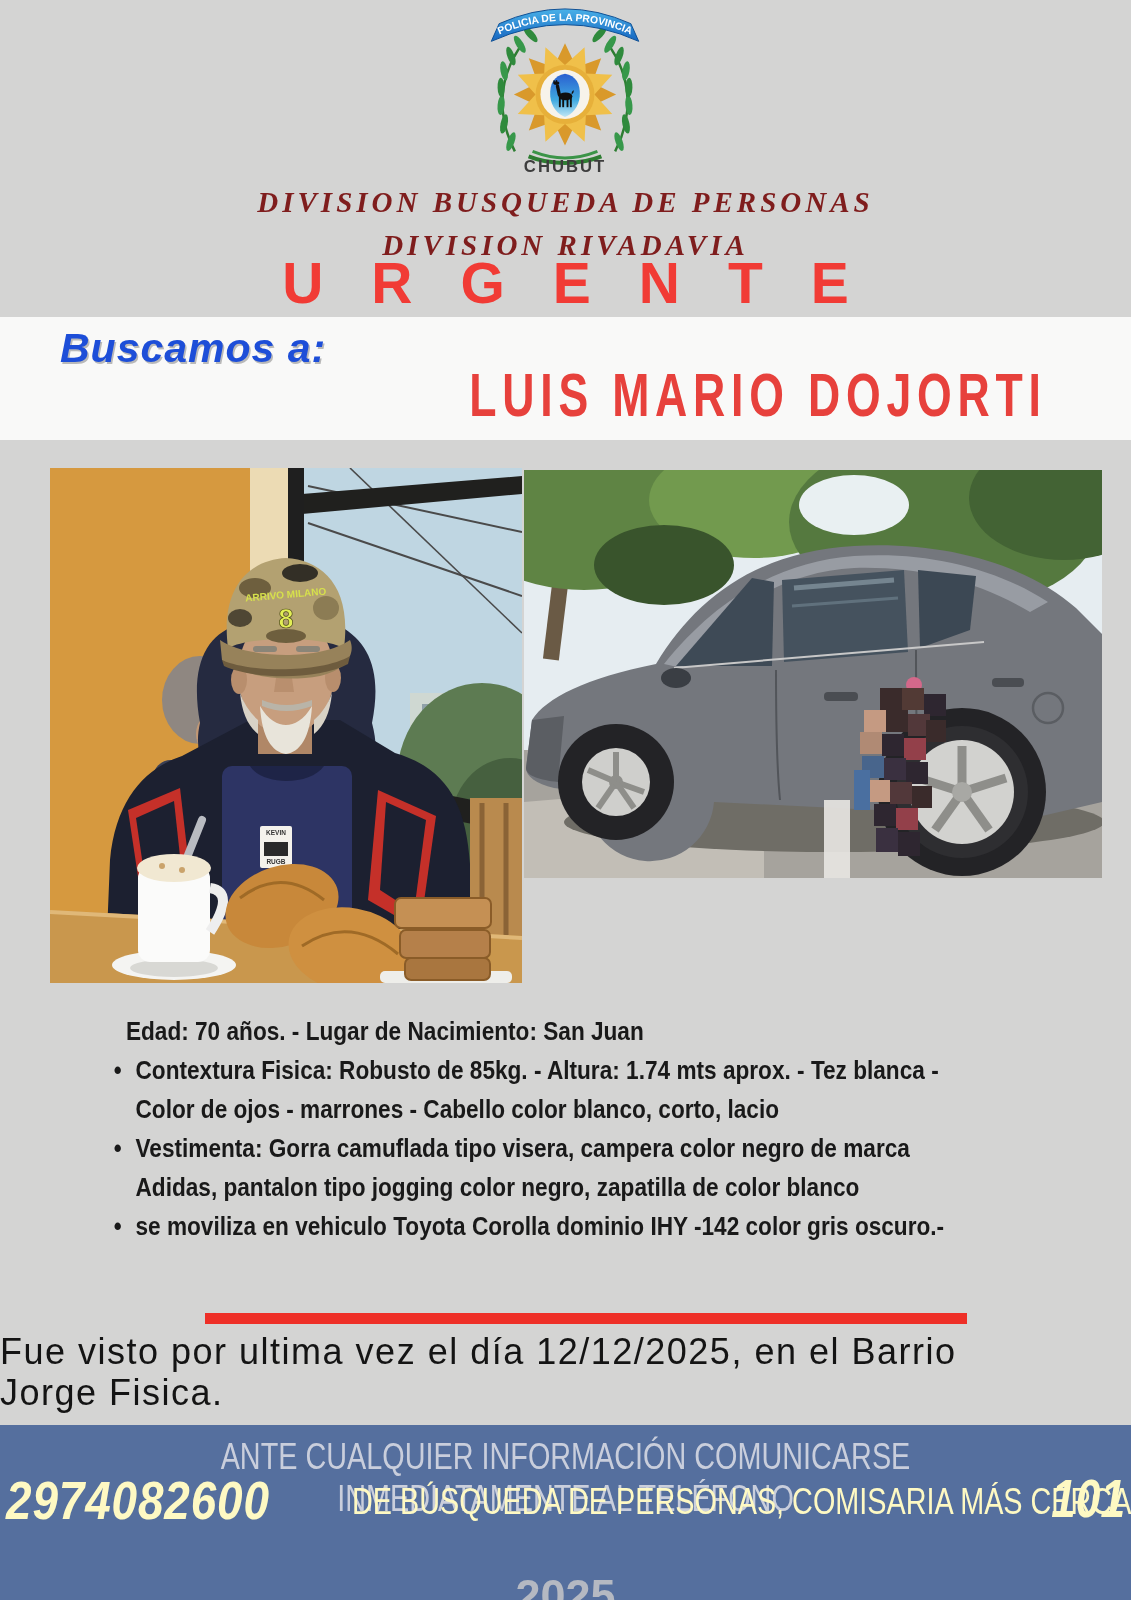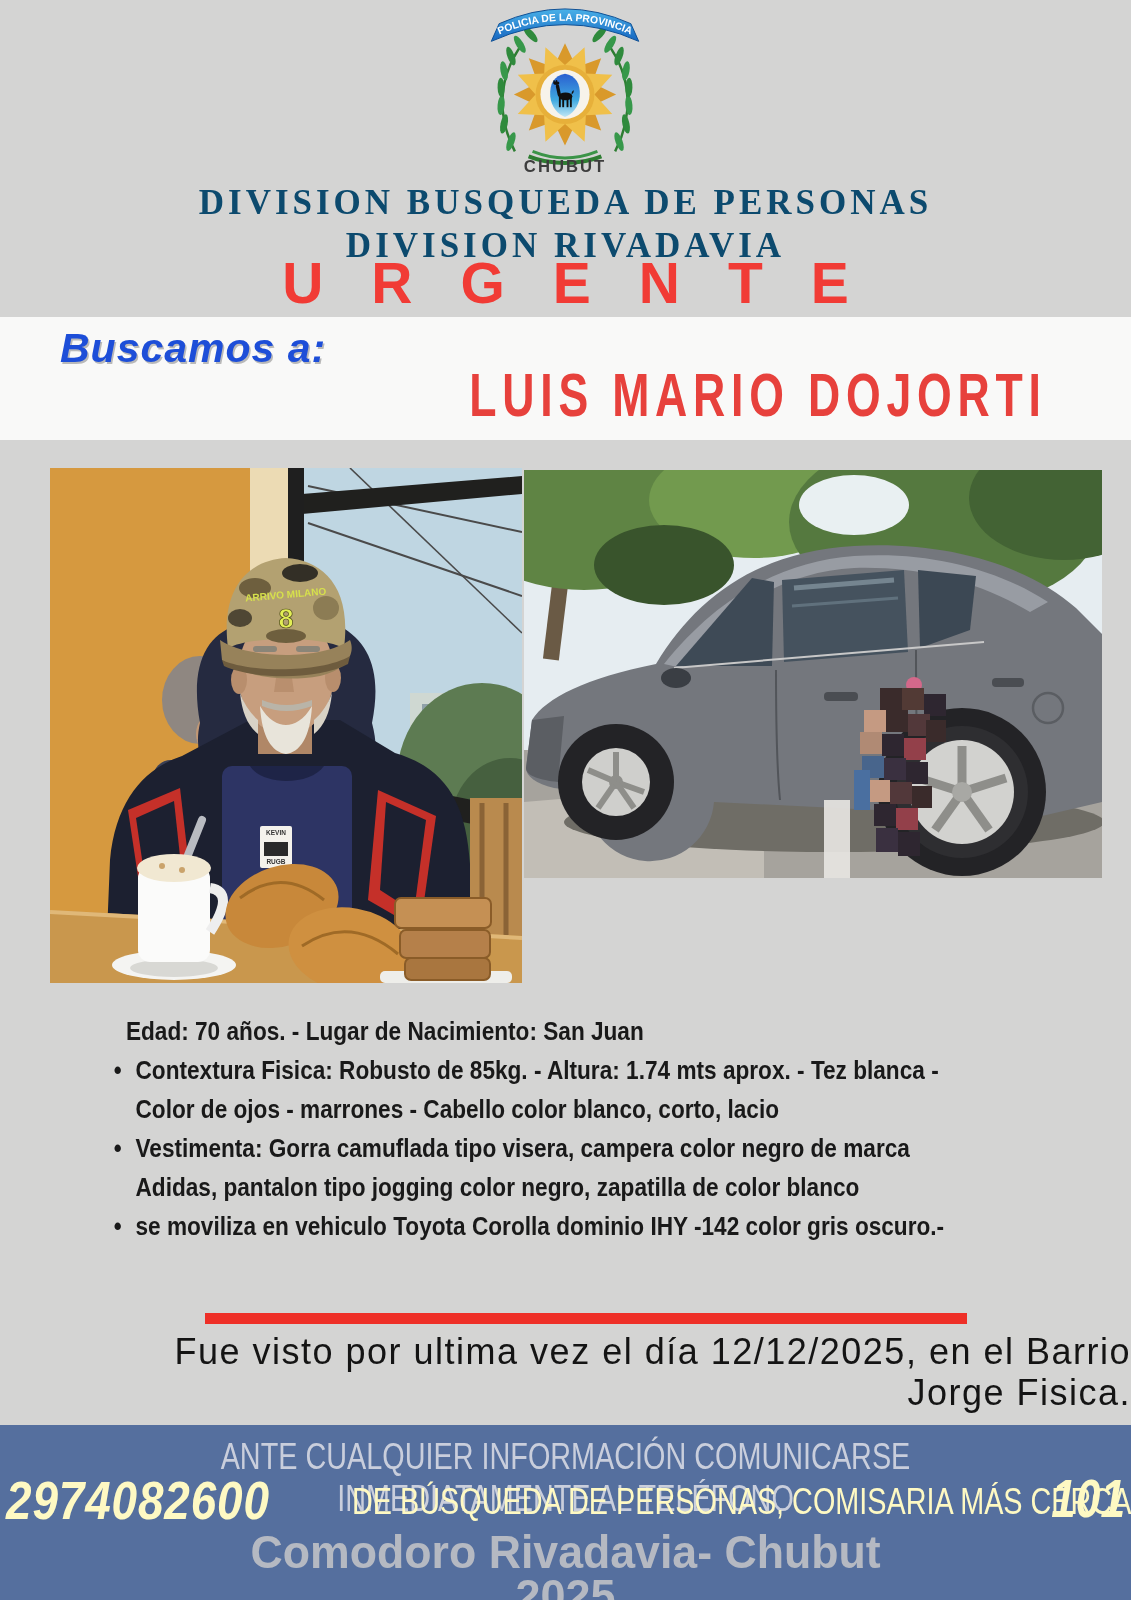--- a/index.html
+++ b/index.html
@@ -5,22 +5,22 @@
   html,body{margin:0;padding:0;background:#888;}
   .poster{position:relative;width:1131px;height:1600px;margin:0 auto;background:#d4d4d3;
     overflow:hidden;font-family:"Liberation Sans",sans-serif;}
 
   
   .emblem{position:absolute;left:470px;top:4px;width:190px;height:172px;}
   .emblem svg{width:100%;height:100%;}
 
   
   .division{position:absolute;left:0;top:181px;width:100%;text-align:center;
-    font-family:"Liberation Serif",serif;font-weight:bold;font-size:35px;line-height:43px;
-    letter-spacing:4px;color:#0c4a6e;}
+    font-family:"Liberation Serif",serif;font-weight:bold;font-size:29px;line-height:43px;
+    letter-spacing:4px;color:#7f1d1d;font-style:italic;}
   .urgente{position:absolute;left:0;top:250px;width:100%;text-align:center;}
   .urgente span{display:inline-block;font-size:57px;font-weight:800;color:#f13b35;
     letter-spacing:48px;margin-right:-48px;}
 
   
   .name-band{position:absolute;left:0;top:317px;width:100%;height:123px;background:#f9f9f8;}
   .buscamos{position:absolute;left:60px;top:8px;font-size:41px;font-weight:bold;font-style:italic;
     color:#1d4ed8;letter-spacing:1px;text-shadow:1.5px 1.5px 0 #b9b9b9;}
   .person-name{position:absolute;left:0;top:42px;width:100%;text-align:right;margin-left:28px;}
   .person-name span{display:inline-block;font-size:62px;font-weight:800;color:#e7413c;
@@ -33,21 +33,21 @@
 
   
   .details{position:absolute;left:112px;top:1012px;width:965px;transform:scaleX(0.87);
     transform-origin:left top;font-weight:bold;font-size:26px;line-height:39px;color:#191919;}
   .details .intro{padding-left:16px;}
   .details .bullet{position:relative;padding-left:27px;}
   .details .bullet::before{content:"\2022";position:absolute;left:2px;top:0;}
 
   
   .red-line{position:absolute;left:205px;top:1313px;width:762px;height:11px;background:#ee2f27;}
-  .last-seen{position:absolute;left:0;top:1331px;width:100%;text-align:right;
+  .last-seen{position:absolute;left:0;top:1331px;width:100%;text-align:left;
     font-size:36px;line-height:41px;letter-spacing:1.5px;color:#141414;font-weight:500;}
 
   
   .footer{position:absolute;left:0;top:1412px;width:100%;height:188px;background:#556f9e;margin-top:13px;}
   .f-info{position:absolute;top:11px;left:0;width:100%;text-align:center;color:#c9cedc;}
   .f-info span{display:inline-block;font-size:36px;transform:scaleX(0.8);transform-origin:center top;}
   .f-row{position:absolute;top:42px;left:0;width:100%;height:62px;color:#fef9c3;}
   .f-phone{position:absolute;left:6px;top:2px;font-size:54px;font-weight:800;font-style:italic;
     transform:scaleX(0.85);transform-origin:left top;letter-spacing:1px;}
   .f-mid{position:absolute;left:352px;top:14px;font-size:36px;white-space:nowrap;
@@ -371,19 +371,16 @@
 
   <div class="footer">
     <div class="f-info">
       <span>ANTE CUALQUIER INFORMACIÓN COMUNICARSE INMEDIATAMENTE AL TELÉFONO</span>
     </div>
     <div class="f-row">
       <div class="f-phone">2974082600</div>
       <div class="f-mid">DE BÚSQUEDA DE PERSONAS, COMISARIA MÁS CERCANA O AL</div>
       <div class="f-short">101</div>
     </div>
-    <div class="f-city">
-      <span>Comodoro Rivadavia- Chubut</span>
-    </div>
     <div class="f-year">2025</div>
   </div>
 
 </div>
 
 </body></html>

